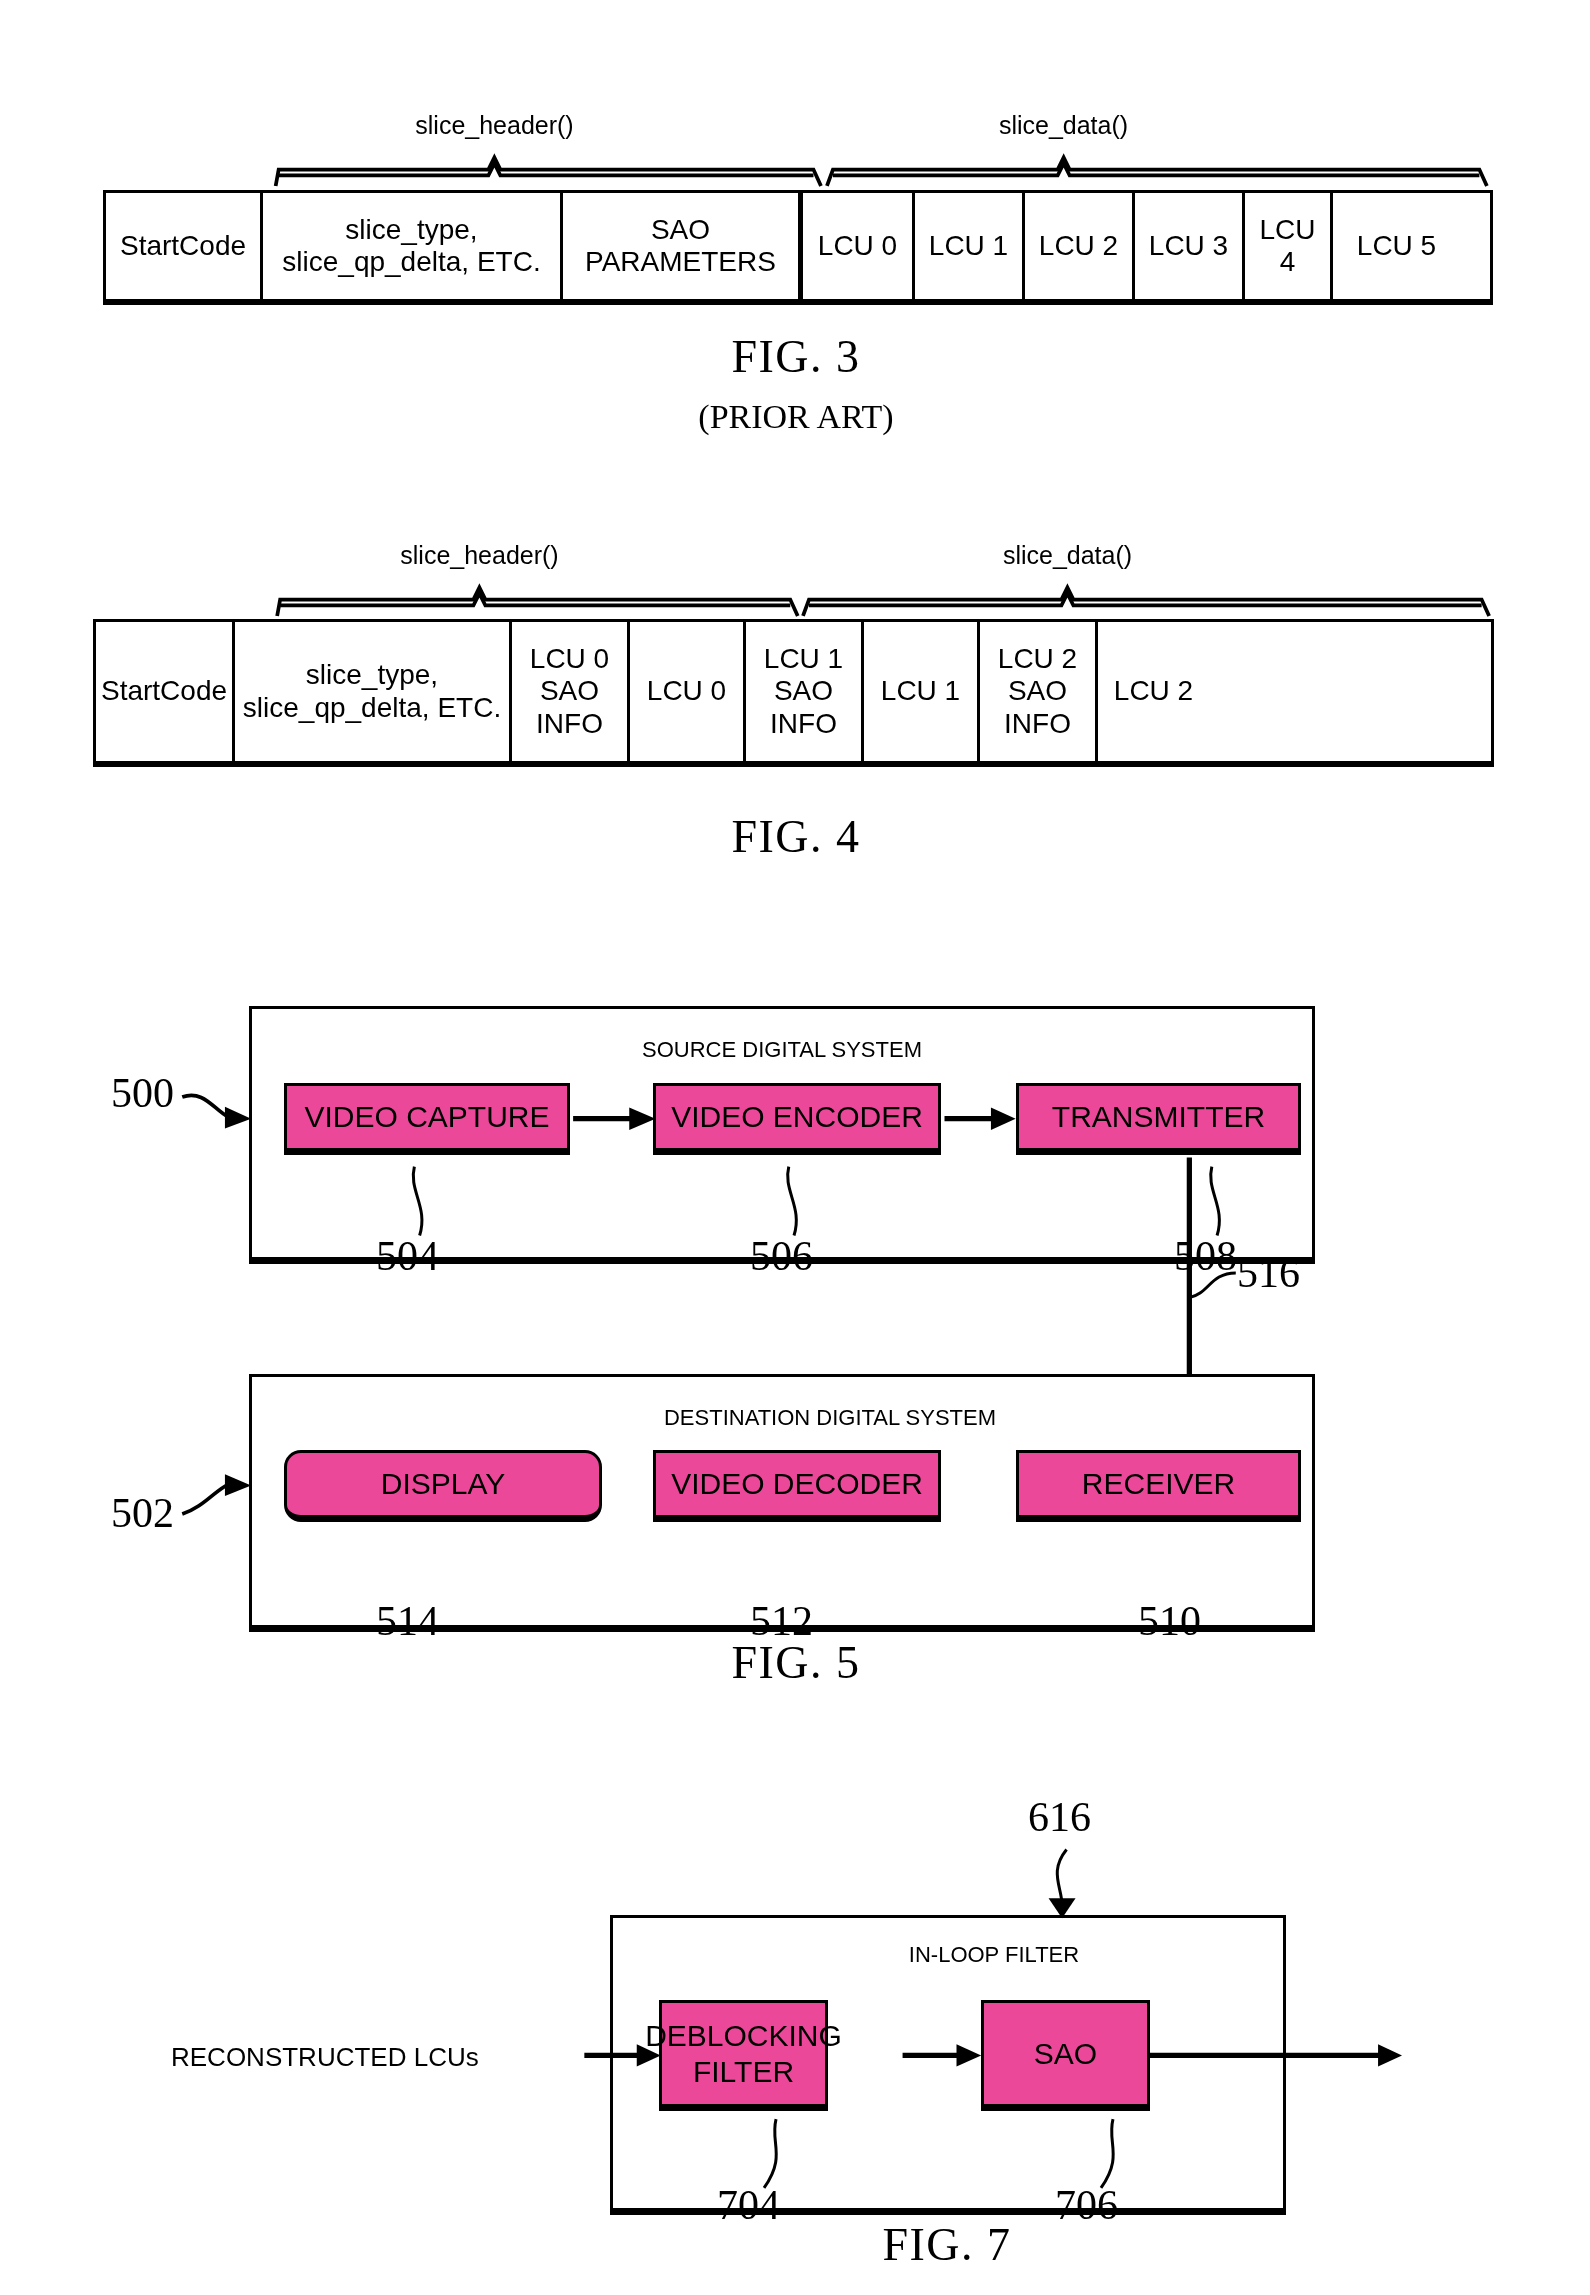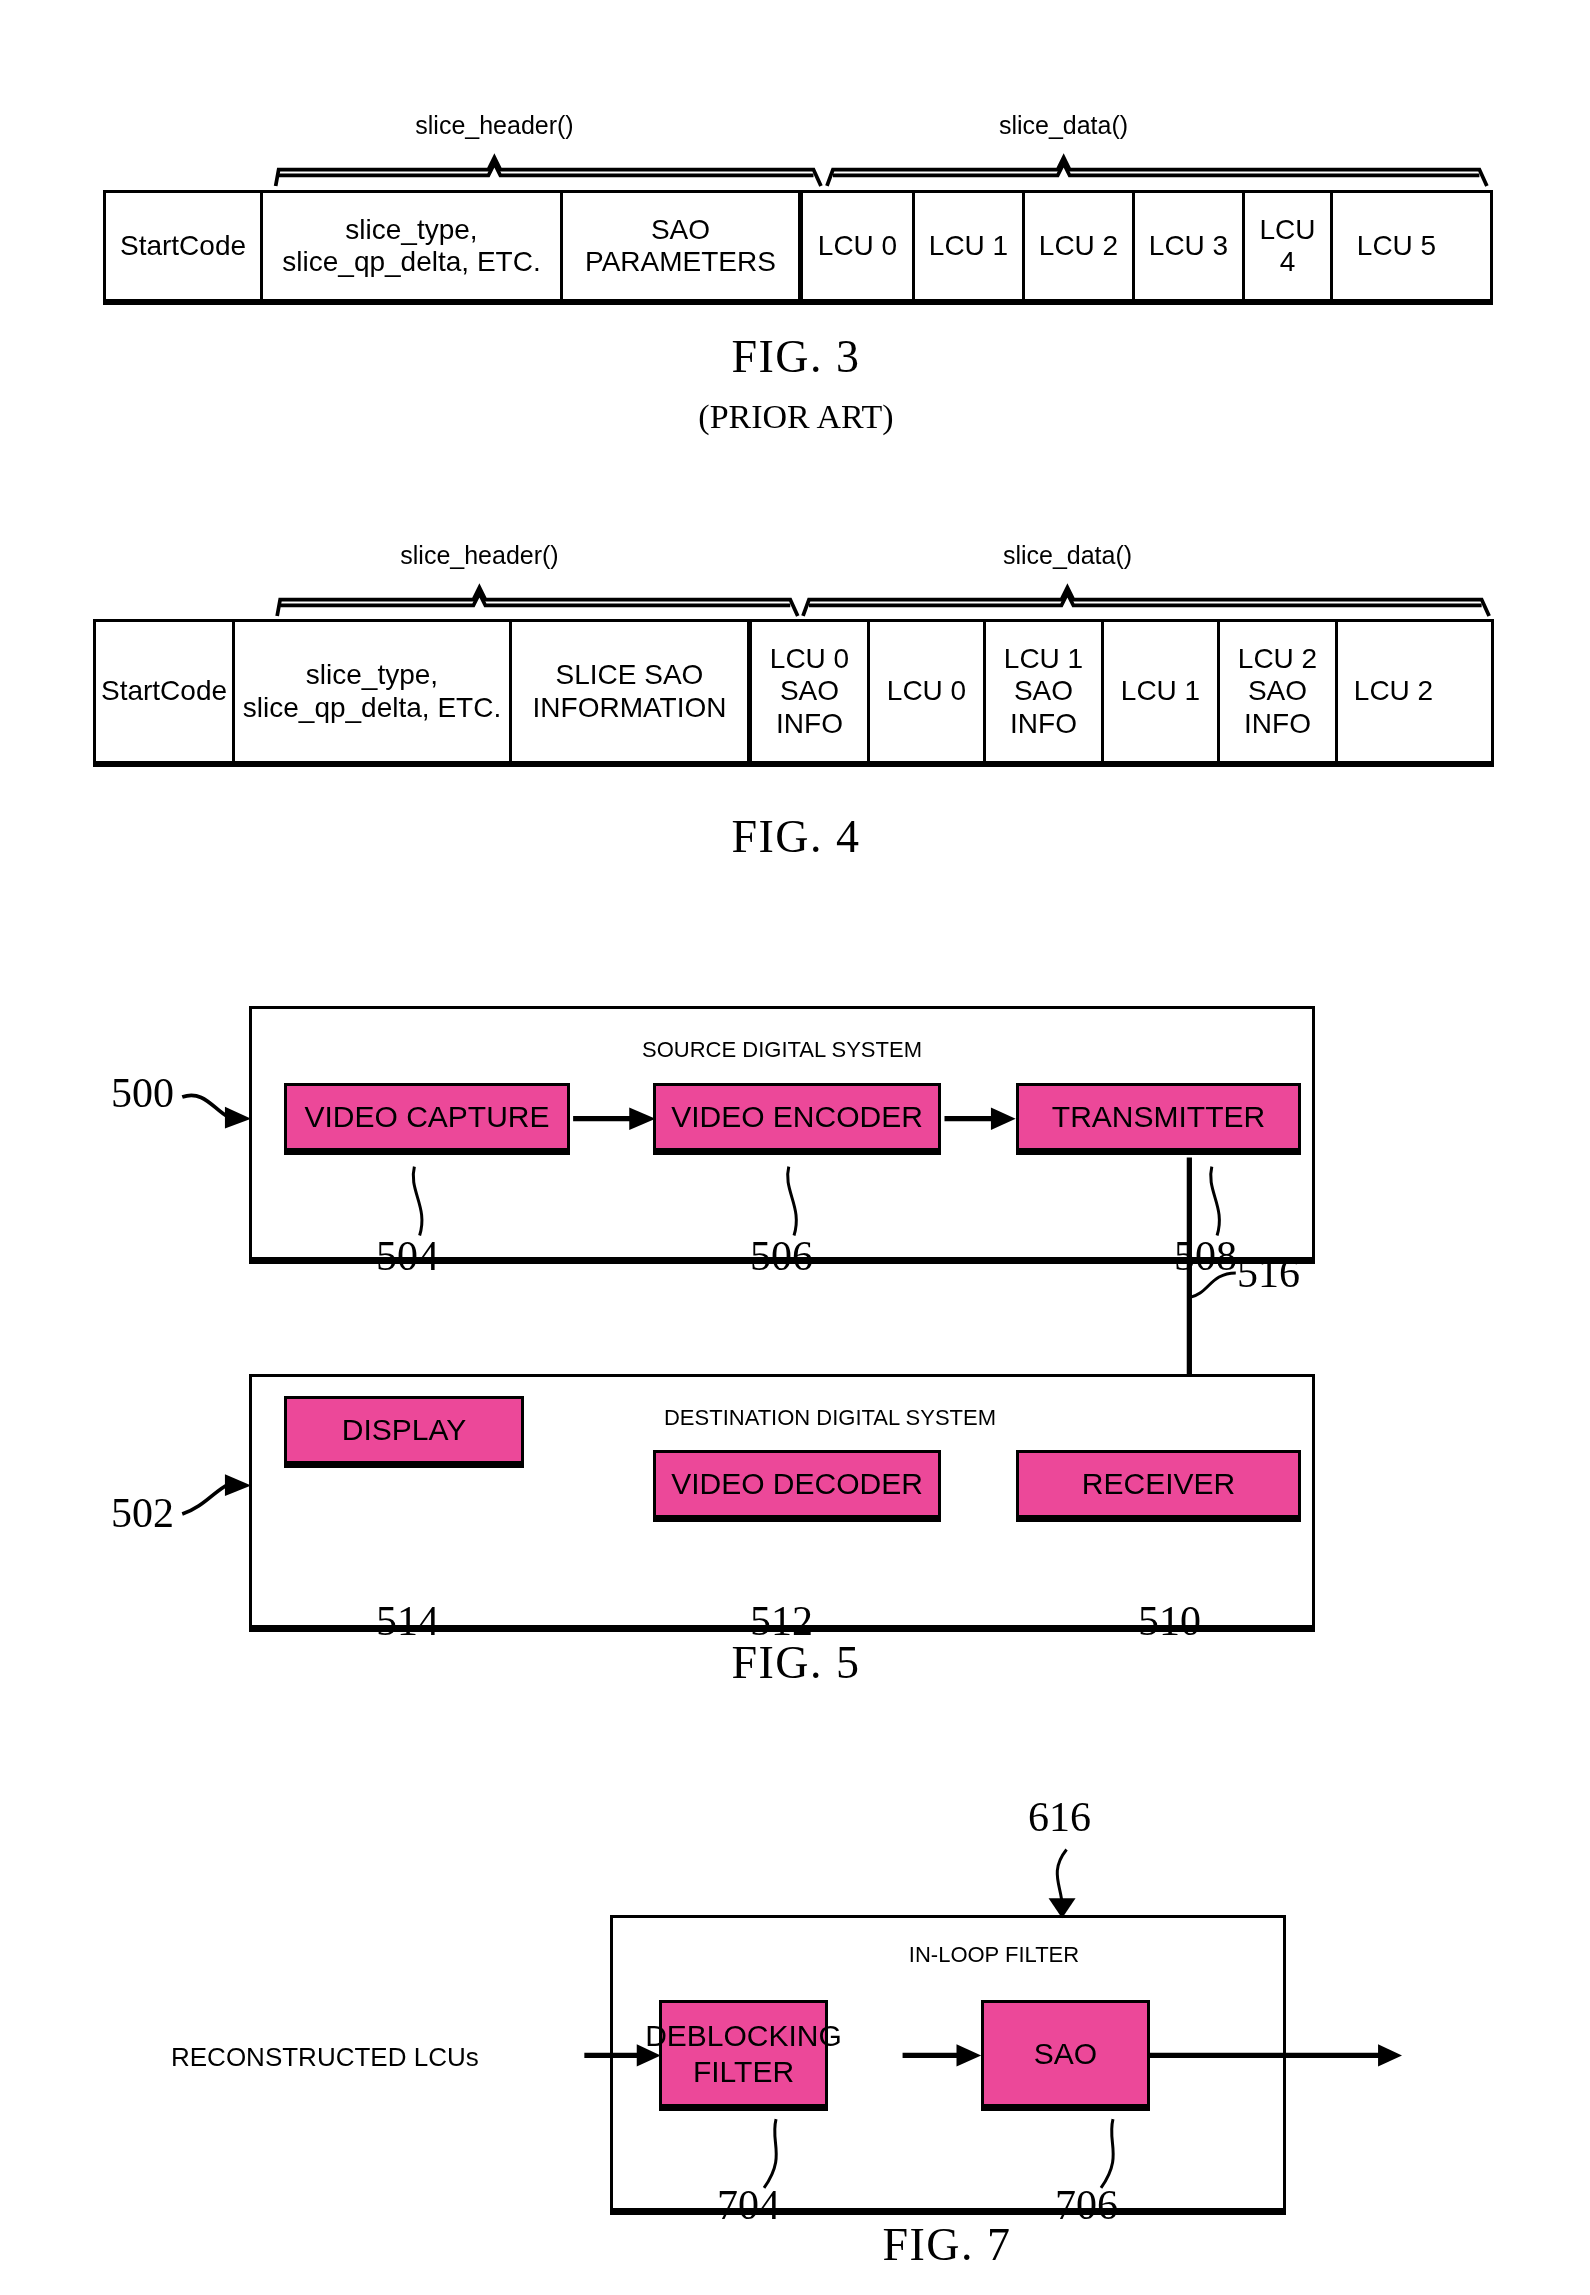--- a/index.html
+++ b/index.html
@@ -163,22 +163,20 @@
       <path class="ln" stroke-width="5" d="M374,34 L632,34 L640,18 L648,34 L1055,34"></path>
 
       <path class="ln" stroke-width="5" d="M1072,48 L1080,26 L1417,26 L1425,10 L1433,26 L1978,26 L1988,48"></path>
       <path class="ln" stroke-width="5" d="M1080,34 L1417,34 L1425,18 L1433,34 L1978,34"></path>
     </svg>
 
     <div class="bitstream f4" style="left:93px; top:619px; width:1395px; height:139px;">
       <div class="cell" style="width:139px;">StartCode</div>
       <div class="cell" style="width:277px; white-space:pre-line;">slice_type,
 slice_qp_delta, ETC.</div>
-      <div class="cell groupsep" style="width:240px; white-space:pre-line;">SLICE SAO
-INFORMATION</div>
       <div class="cell" style="width:118px; white-space:pre-line;">LCU 0
 SAO
 INFO</div>
       <div class="cell" style="width:116px;">LCU 0</div>
       <div class="cell" style="width:118px; white-space:pre-line;">LCU 1
 SAO
 INFO</div>
       <div class="cell" style="width:116px;">LCU 1</div>
       <div class="cell" style="width:118px; white-space:pre-line;">LCU 2
 SAO
@@ -238,21 +236,21 @@
 
     <div class="refnum" style="left:111px; top:1069px;">500</div>
     <div class="refnum" style="left:376px; top:1232px;">504</div>
     <div class="refnum" style="left:750px; top:1232px;">506</div>
     <div class="refnum" style="left:1174px; top:1232px;">508</div>
     <div class="refnum" style="left:1237px; top:1249px;">516</div>
 
     <div class="sysbox" style="left:249px; top:1374px; width:1066px; height:258px;"></div>
     <div class="sysbox-title" style="left:249px; top:1405px; width:1066px;margin-left:48px;">DESTINATION DIGITAL SYSTEM</div>
 
-    <div class="unitbox" style="left:284px; top:1396px; width:240px; height:72px;">DISPLAY</div>
+    <div class="unitbox" style="left:284px; top:1450px; width:318px; height:72px;border-radius:17px;">DISPLAY</div>
     <div class="unitbox" style="left:653px; top:1450px; width:288px; height:72px;">VIDEO DECODER</div>
     <div class="unitbox" style="left:1016px; top:1450px; width:285px; height:72px;">RECEIVER</div>
 
     <div class="refnum" style="left:111px; top:1489px;">502</div>
     <div class="refnum" style="left:376px; top:1597px;">514</div>
     <div class="refnum" style="left:750px; top:1597px;">512</div>
     <div class="refnum" style="left:1138px; top:1597px;">510</div>
 
     <div class="fig-caption" style="left:646px; top:1636px; width:300px;">FIG. 5</div>
   </div>

